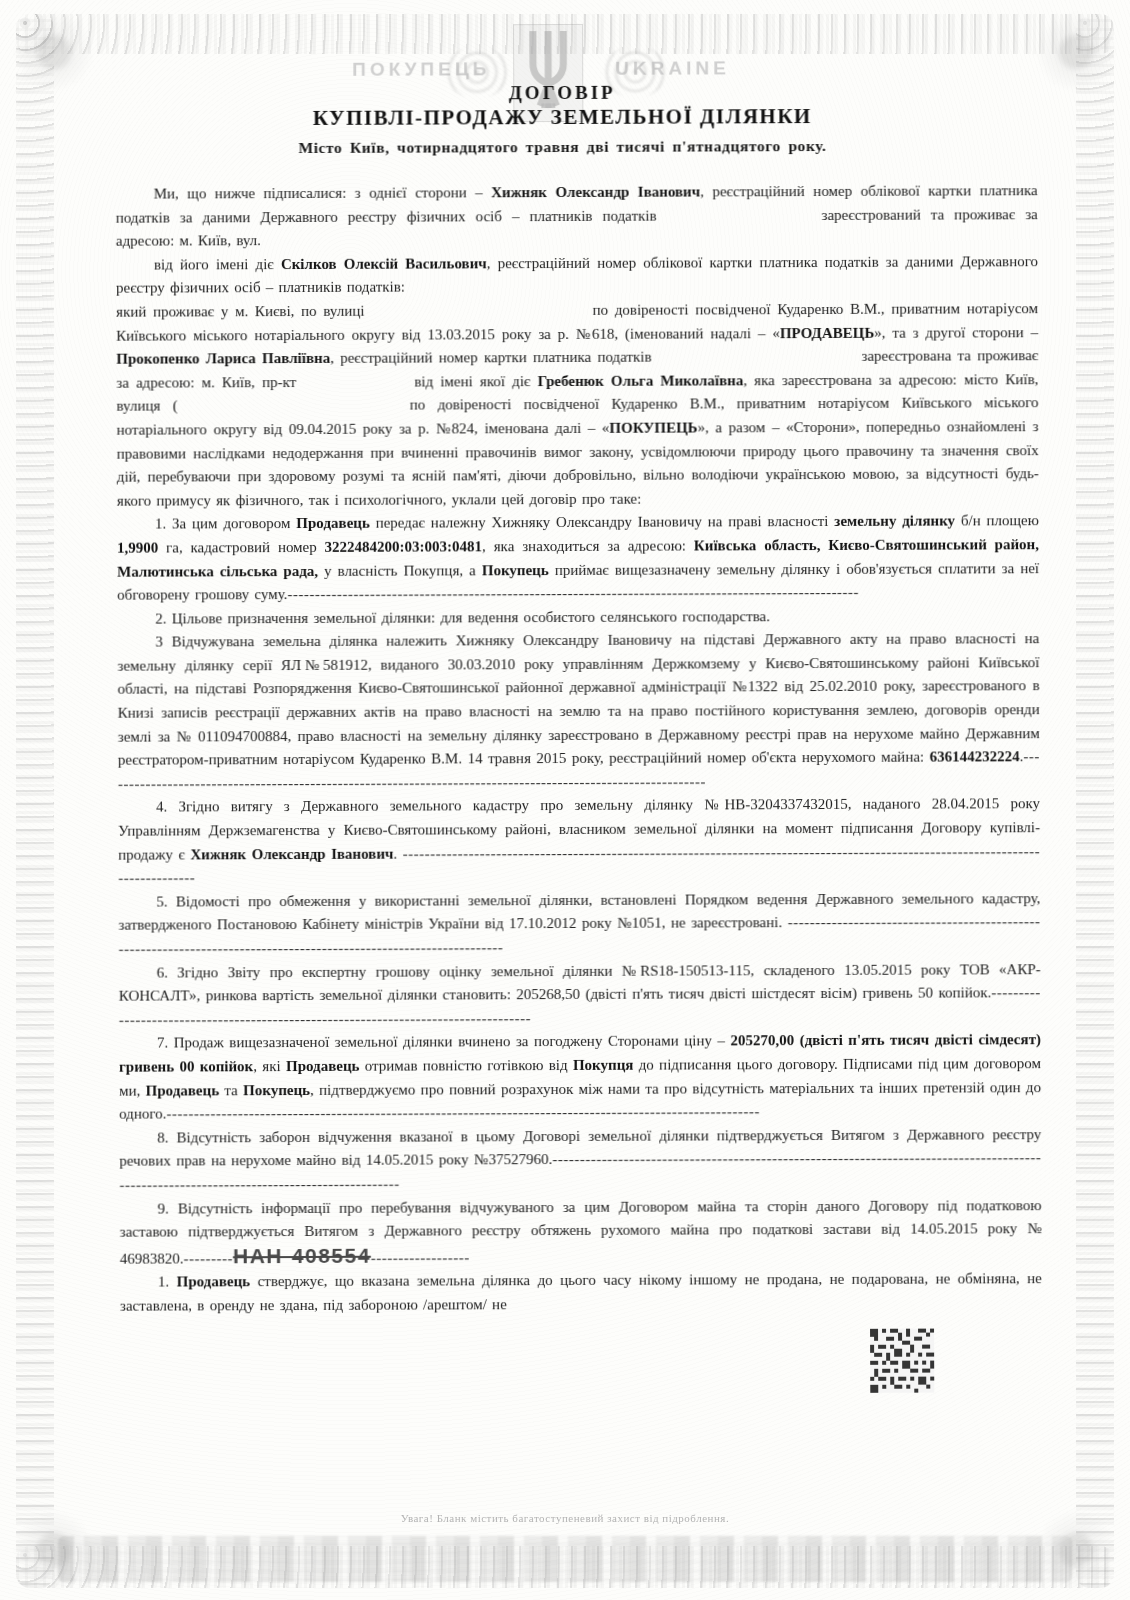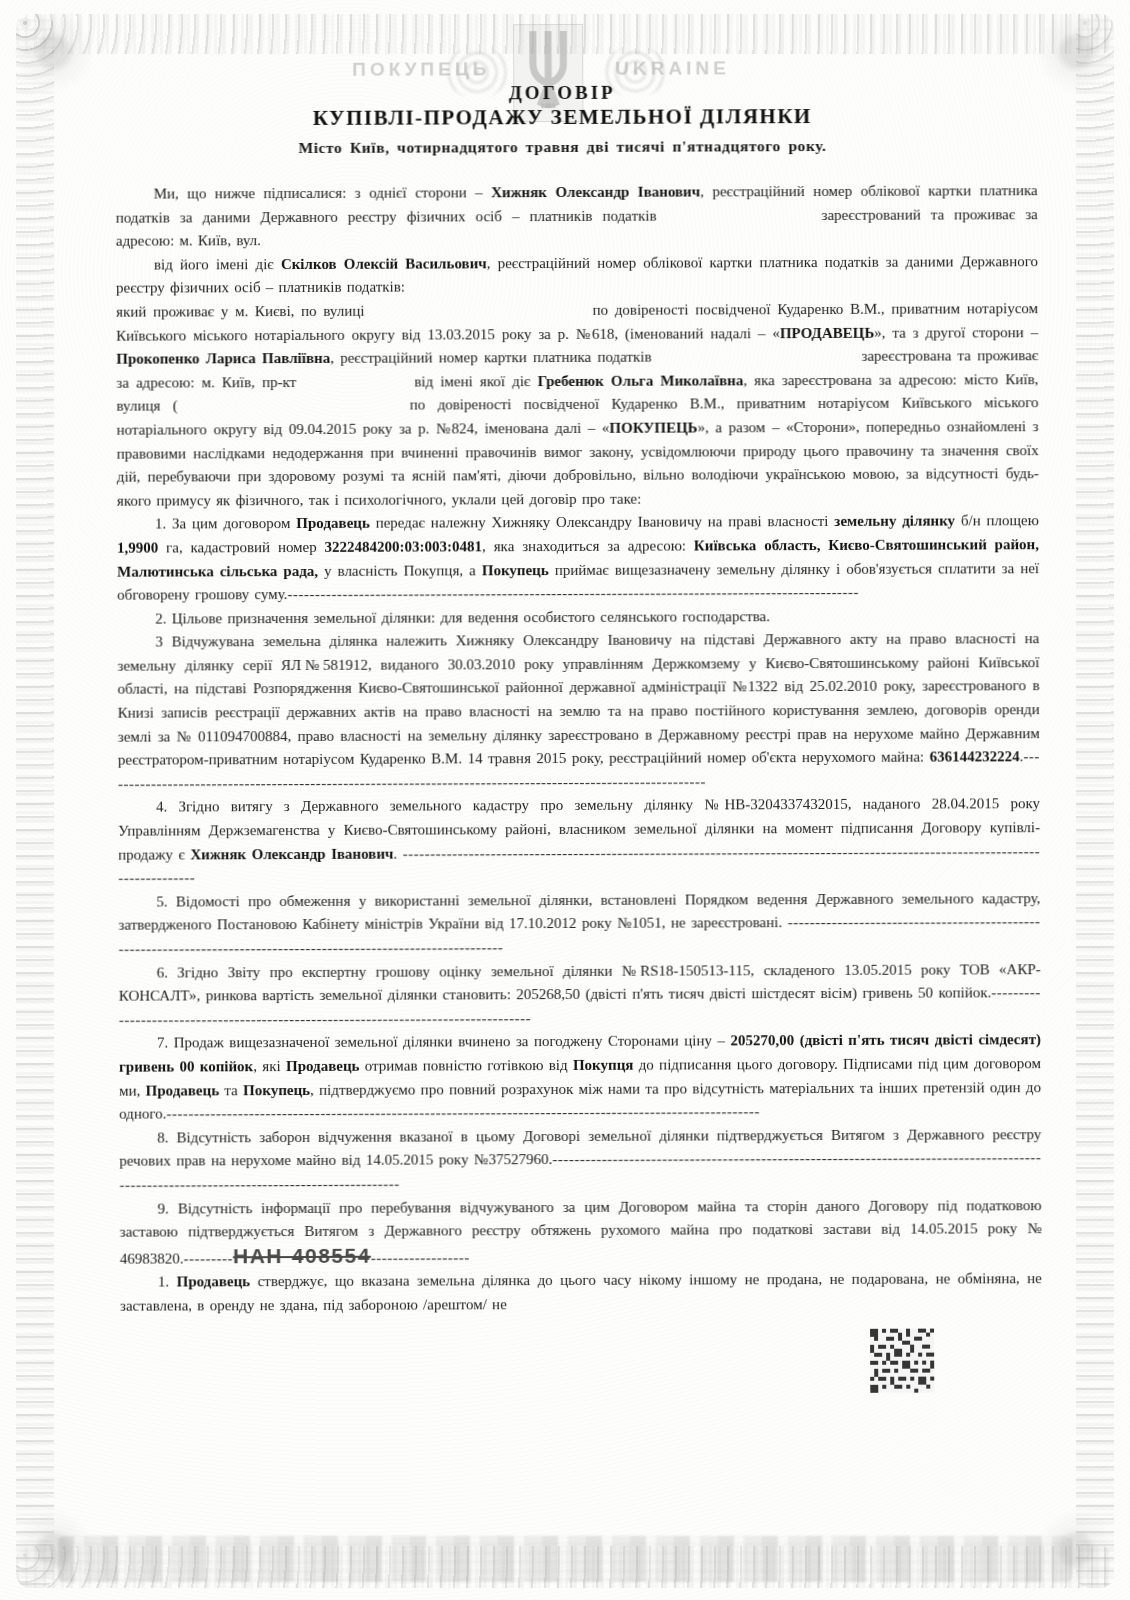--- a/index.html
+++ b/index.html
@@ -171,15 +171,16 @@
             <rect x="6" y="14" width="2" height="1"></rect>
             <rect x="9" y="14" width="1" height="1"></rect>
             <rect x="11" y="15" width="1" height="1"></rect>
             <rect x="14" y="14" width="1" height="1"></rect>
         </g>
       </svg>
     </div>
 
   </div>
 
+  <div class="warning-line">Увага! Бланк містить багатоступеневий захист від підроблення.</div>
   <div class="guilloche-band"></div>
 
 </div>
 
 </body></html>

